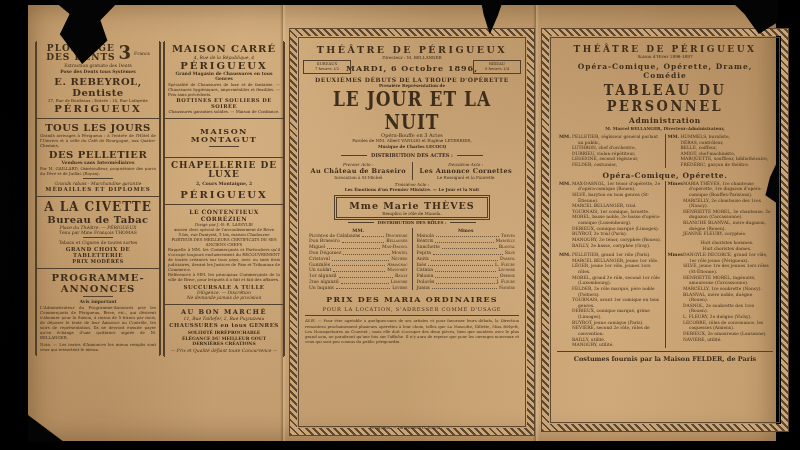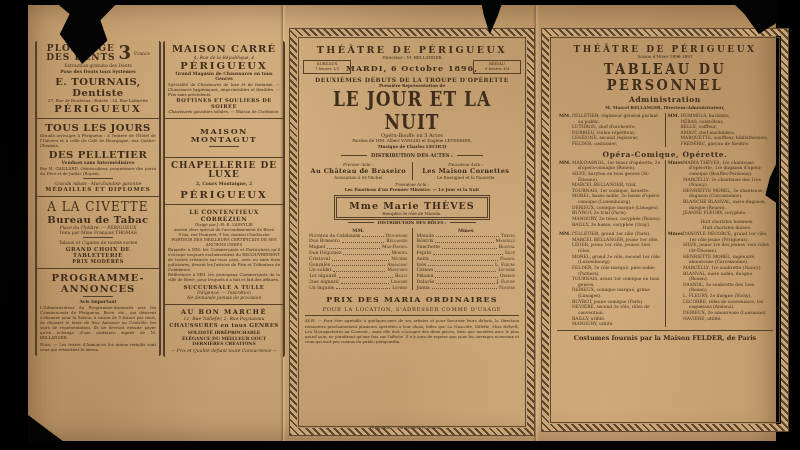--- a/index.html
+++ b/index.html
@@ -13,21 +13,21 @@
       linear-gradient(95deg,#bf996a,#d1ac7d 28%,#c5a071 52%,#cfa97a 78%,#c29c6d);
     box-shadow: inset 0 0 28px rgba(60,35,10,.45), 0 0 12px rgba(0,0,0,.8);}
   .crease{position:absolute;top:0;bottom:0;width:6px;pointer-events:none;
     background:linear-gradient(90deg,transparent,rgba(80,50,20,.35) 45%,rgba(255,240,210,.25) 60%,transparent);}
   .tear{position:absolute;background:#040404;}
   
   .adcol{position:absolute;top:36px;border-left:1px solid #52402a;border-right:1px solid #52402a;box-shadow:2px 0 0 -1px #52402a, -2px 0 0 -1px #52402a;}
   .ad{border-bottom:1px solid #52402a;padding:3px 3px 4px;text-align:center;overflow:hidden;}
   .ad:last-child{border-bottom:none;}
   .t-big{font-weight:bold;font-size:9px;letter-spacing:1px;line-height:1.05;}
-  .t-huge{font-weight:normal;font-size:12px;letter-spacing:1px;}
+  .t-huge{font-weight:bold;font-size:12px;letter-spacing:1px;}
   .t-med{font-weight:bold;font-size:10px;letter-spacing:.5px;}
   .t-sm{font-size:4.5px;line-height:1.25;}
   .t-xs{font-size:4px;line-height:1.25;text-align:justify;}
   .t-it{font-style:italic;font-size:4.5px;}
   .rule{width:30px;margin:2px auto;border-top:1px solid #52402a;}
   .price{display:flex;align-items:center;justify-content:center;gap:3px;}
   .price .three{font-size:18px;font-weight:bold;line-height:.9;}
   .price .unit{font-size:4.5px;}
   
   .panel{position:absolute;border:7px solid #5e4930;
@@ -90,21 +90,21 @@
         <div class="price">
           <div>
             <div class="t-big">PLOMBAGE</div>
             <div class="t-big">DES DENTS</div>
           </div>
           <div class="three">3</div>
           <div class="unit">Francs</div>
         </div>
         <div class="t-sm">Extraction gratuite des Dents</div>
         <div class="t-sm" style="font-weight:bold">Pose des Dents tous Systèmes</div>
-        <div class="t-med" style="margin-top:2px">E. TOURNAIS, Dentiste</div>
+        <div class="t-med" style="margin-top:2px">E. REBEYROL, Dentiste</div>
         <div class="t-xs" style="text-align:center">27, Rue de Bordeaux ; Entrée : 14, Rue Lafayette</div>
         <div class="t-med" style="letter-spacing:2px">PÉRIGUEUX</div>
       </div>
 
       <div class="ad">
         <div class="t-med">TOUS LES JOURS</div>
         <div class="t-xs">Grands arrivages à Périgueux : à l'entrée de l'Hôtel de l'Univers et à celle du Café de Bourgogne, aux Quatre-Chemins,</div>
         <div class="t-med" style="margin-top:1px">DES PELLETIER</div>
         <div class="t-sm" style="font-weight:bold">Vendues sans Intermédiaires</div>
         <div class="t-xs">Par M. GAILLARD, Ostréiculteur, propriétaire des parcs du Dère et de Juillac (Royan).</div>
@@ -200,21 +200,21 @@
         <div class="tiny" style="font-weight:bold">Musique de Charles LECOCQ</div>
         <div class="sep small" style="font-weight:bold;margin-top:3px">DISTRIBUTION DES ACTES :</div>
         <div class="acts">
           <div>
             <div class="actlab">Premier Acte :</div>
             <div class="acttitle">Au Château de Braseiro</div>
             <div class="tiny">Invocation à St-Michel</div>
           </div>
           <div>
             <div class="actlab">Deuxième Acte :</div>
-            <div class="acttitle">Les Maison Cornettes</div>
+            <div class="acttitle">Les Annonce Cornettes</div>
             <div class="tiny">Le Rossignol et la Fauvette</div>
           </div>
         </div>
         <div class="actlab" style="margin-top:2px">Troisième Acte :</div>
         <div class="tiny" style="font-weight:bold">Les Émotions d'un Premier Ministre. — Le Jour et la Nuit</div>
 
         <div class="starbox">
           <div class="starname">Mme Marie THÈVES</div>
           <div class="tiny">Remplira le rôle de Manola.</div>
         </div>
@@ -357,20 +357,21 @@
         <div class="loc">POUR LA LOCATION, S'ADRESSER COMME D'USAGE</div>
         <div class="avis">AVIS. — Pour être agréable à quelques-unes de ses artistes et pour favoriser leurs débuts, la Direction remontera prochainement plusieurs opérettes à leur choix, telles que La Mascotte, Gillette, Miss Hélyett, Les Mousquetaires au Couvent ; mais elle doit s'occuper des deux pièces, bien que montées avec le plus grand soin, ne paraîtront qu'une fois sur l'affiche. Il n'y aura de reprise que pour les ouvrages nouveaux et ceux qui sont peu connus du public périgourdin.</div>
       </div>
     </div>
     <div class="imprint" style="left:262px;top:420px;width:230px;">Périgueux. — Imprimerie D. Joucla</div>
 
     <div class="panel" style="left:514px;top:24px;width:232px;height:388px;">
       <div class="panel-in">
         <div class="theatre" style="font-size:9px">THÉÂTRE DE PÉRIGUEUX</div>
         <div class="tiny">Saison d'Hiver 1896-1897</div>
+        <div class="genres">Opéra-Comique, Opérette, Drame, Comédie</div>
         <div class="ptitle">TABLEAU DU PERSONNEL</div>
         <div class="sechead">Administration</div>
         <div class="tiny" style="font-weight:bold">M. Marcel BELLANGER, Directeur-Administrateur,</div>
 
         <div class="pcols" style="margin-top:2px">
           <div class="half grp">
             <div class="grplab">MM.</div>
             <div class="plist">
 
             <div class="pentry">PELLETIER, régisseur général parlant au public,</div>

